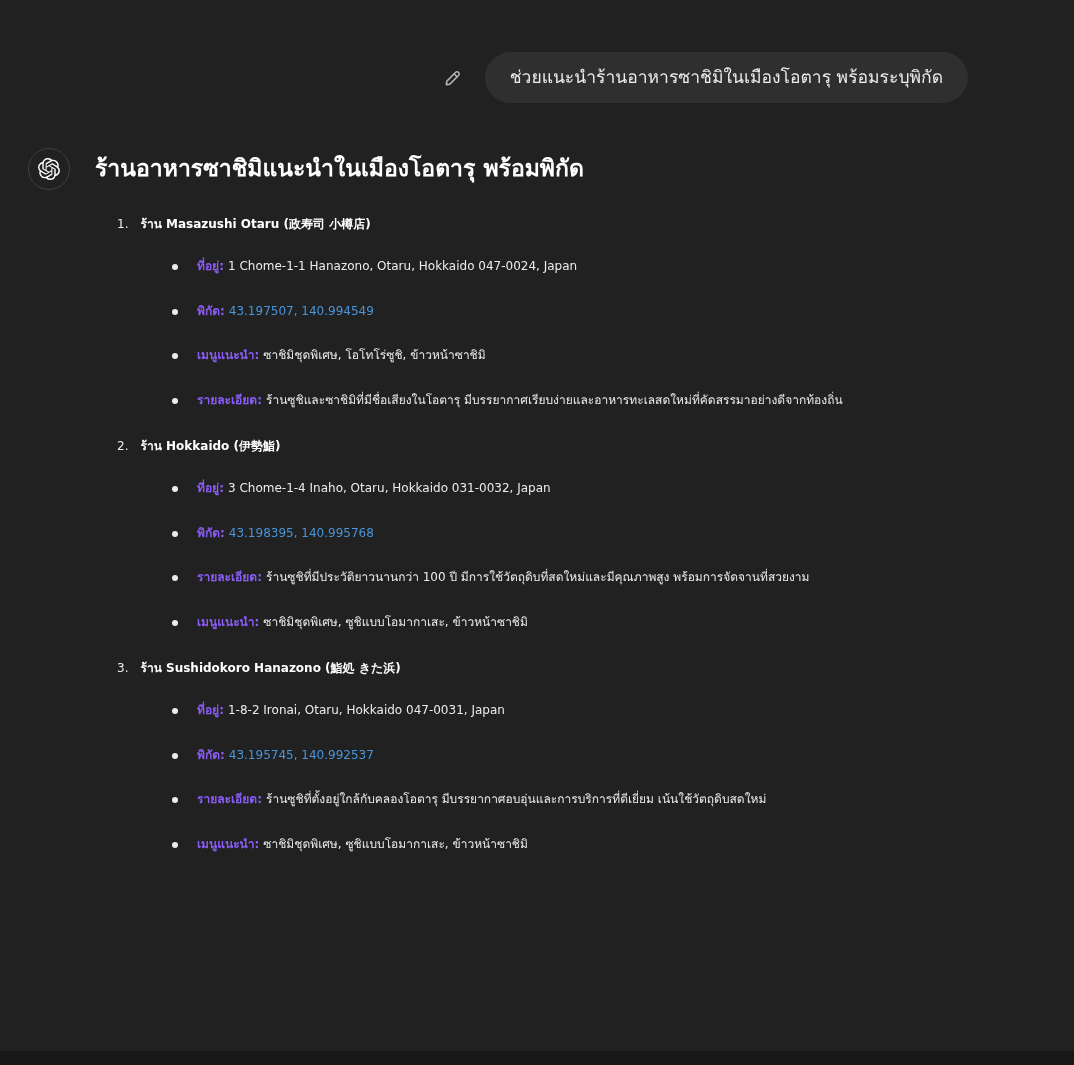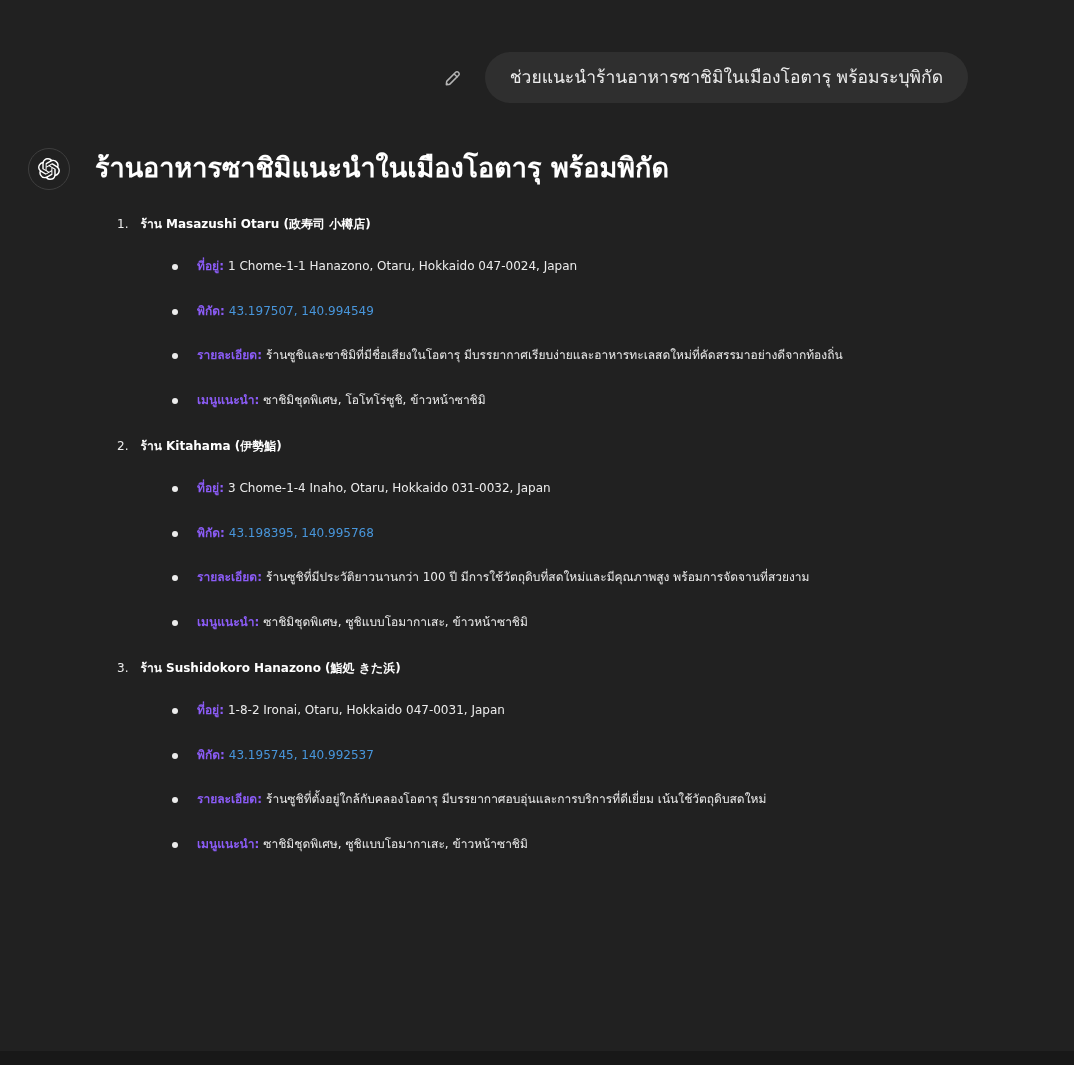--- a/index.html
+++ b/index.html
@@ -51,21 +51,21 @@
     border-radius:50%;
     border:1px solid #3f3f3f;
     display:flex;align-items:center;justify-content:center;
     flex:0 0 auto;
     background:#212121;
   }
   .avatar svg{width:22px;height:22px;fill:#ffffff;}
   .assistant-content{width:864px;}
   h1.response-heading{
     margin:4px 0 30px 0;
-    font-size:27px;
+    font-size:23px;
     line-height:32px;
     font-weight:700;
     color:#ffffff;
   }
   ol.restaurants{
     list-style:none;
     counter-reset:rnum;
     margin:0;
     padding:0 0 0 22px;
     font-size:12px;
@@ -134,24 +134,24 @@
       <svg viewBox="0 0 24 24">
         <path d="M22.2819 9.8211a5.9847 5.9847 0 0 0-.5157-4.9108 6.0462 6.0462 0 0 0-6.5098-2.9A6.0651 6.0651 0 0 0 4.9807 4.1818a5.9847 5.9847 0 0 0-3.9977 2.9 6.0462 6.0462 0 0 0 .7427 7.0966 5.98 5.98 0 0 0 .511 4.9107 6.051 6.051 0 0 0 6.5146 2.9001A5.9847 5.9847 0 0 0 13.2599 24a6.0557 6.0557 0 0 0 5.7718-4.2058 5.9894 5.9894 0 0 0 3.9977-2.9001 6.0557 6.0557 0 0 0-.7475-7.073zm-9.022 12.6081a4.4755 4.4755 0 0 1-2.8764-1.0408l.1419-.0804 4.7783-2.7582a.7948.7948 0 0 0 .3927-.6813v-6.7369l2.02 1.1686a.071.071 0 0 1 .038.052v5.5826a4.504 4.504 0 0 1-4.4945 4.4944zm-9.6607-4.1254a4.4708 4.4708 0 0 1-.5346-3.0137l.142.0852 4.783 2.7582a.7712.7712 0 0 0 .7806 0l5.8428-3.3685v2.3324a.0804.0804 0 0 1-.0332.0615L9.74 19.9502a4.4992 4.4992 0 0 1-6.1408-1.6464zM2.3408 7.8956a4.485 4.485 0 0 1 2.3655-1.9728V11.6a.7664.7664 0 0 0 .3879.6765l5.8144 3.3543-2.0201 1.1685a.0757.0757 0 0 1-.071 0l-4.8303-2.7865A4.504 4.504 0 0 1 2.3408 7.8956zm16.5963 3.8558L13.1038 8.364 15.1192 7.2a.0757.0757 0 0 1 .071 0l4.8303 2.7913a4.4944 4.4944 0 0 1-.6765 8.1042v-5.6772a.79.79 0 0 0-.407-.667zm2.0107-3.0231l-.142-.0852-4.7735-2.7818a.7759.7759 0 0 0-.7854 0L9.409 9.2297V6.8974a.0662.0662 0 0 1 .0284-.0615l4.8303-2.7866a4.4992 4.4992 0 0 1 6.6802 4.66zM8.3065 12.863l-2.02-1.1638a.0804.0804 0 0 1-.038-.0567V6.0742a4.4992 4.4992 0 0 1 7.3757-3.4537l-.142.0805L8.704 5.459a.7948.7948 0 0 0-.3927.6813zm1.0976-2.3654l2.602-1.4998 2.6069 1.4998v2.9994l-2.5974 1.4997-2.6067-1.4997z"></path>
       </svg>
     </div>
     <div class="assistant-content">
       <h1 class="response-heading">ร้านอาหารซาชิมิแนะนำในเมืองโอตารุ พร้อมพิกัด</h1>
       <ol class="restaurants" id="restaurant-list">
           <li><span class="item-name">ร้าน Masazushi Otaru (政寿司 小樽店)</span><ul class="details">
               <li><span class="detail-label">ที่อยู่:</span><span>1 Chome-1-1 Hanazono, Otaru, Hokkaido 047-0024, Japan</span></li>
               <li><span class="detail-label">พิกัด:</span><a class="coord-link">43.197507, 140.994549</a></li>
+              <li><span class="detail-label">เมนูแนะนำ:</span><span>ซาชิมิชุดพิเศษ, โอโทโร่ซูชิ, ข้าวหน้าซาชิมิ</span></li>
               <li><span class="detail-label">รายละเอียด:</span><span>ร้านซูชิและซาชิมิที่มีชื่อเสียงในโอตารุ มีบรรยากาศเรียบง่ายและอาหารทะเลสดใหม่ที่คัดสรรมาอย่างดีจากท้องถิ่น</span></li>
-              <li><span class="detail-label">เมนูแนะนำ:</span><span>ซาชิมิชุดพิเศษ, โอโทโร่ซูชิ, ข้าวหน้าซาชิมิ</span></li>
             </ul></li>
-          <li><span class="item-name">ร้าน Kitahama (伊勢鮨)</span><ul class="details">
+          <li><span class="item-name">ร้าน Hokkaido (伊勢鮨)</span><ul class="details">
               <li><span class="detail-label">ที่อยู่:</span><span>3 Chome-1-4 Inaho, Otaru, Hokkaido 031-0032, Japan</span></li>
               <li><span class="detail-label">พิกัด:</span><a class="coord-link">43.198395, 140.995768</a></li>
               <li><span class="detail-label">รายละเอียด:</span><span>ร้านซูชิที่มีประวัติยาวนานกว่า 100 ปี มีการใช้วัตถุดิบที่สดใหม่และมีคุณภาพสูง พร้อมการจัดจานที่สวยงาม</span></li>
               <li><span class="detail-label">เมนูแนะนำ:</span><span>ซาชิมิชุดพิเศษ, ซูชิแบบโอมากาเสะ, ข้าวหน้าซาชิมิ</span></li>
             </ul></li>
           <li><span class="item-name">ร้าน Sushidokoro Hanazono (鮨処 きた浜)</span><ul class="details">
               <li><span class="detail-label">ที่อยู่:</span><span>1-8-2 Ironai, Otaru, Hokkaido 047-0031, Japan</span></li>
               <li><span class="detail-label">พิกัด:</span><a class="coord-link">43.195745, 140.992537</a></li>
               <li><span class="detail-label">รายละเอียด:</span><span>ร้านซูชิที่ตั้งอยู่ใกล้กับคลองโอตารุ มีบรรยากาศอบอุ่นและการบริการที่ดีเยี่ยม เน้นใช้วัตถุดิบสดใหม่</span></li>
               <li><span class="detail-label">เมนูแนะนำ:</span><span>ซาชิมิชุดพิเศษ, ซูชิแบบโอมากาเสะ, ข้าวหน้าซาชิมิ</span></li>

